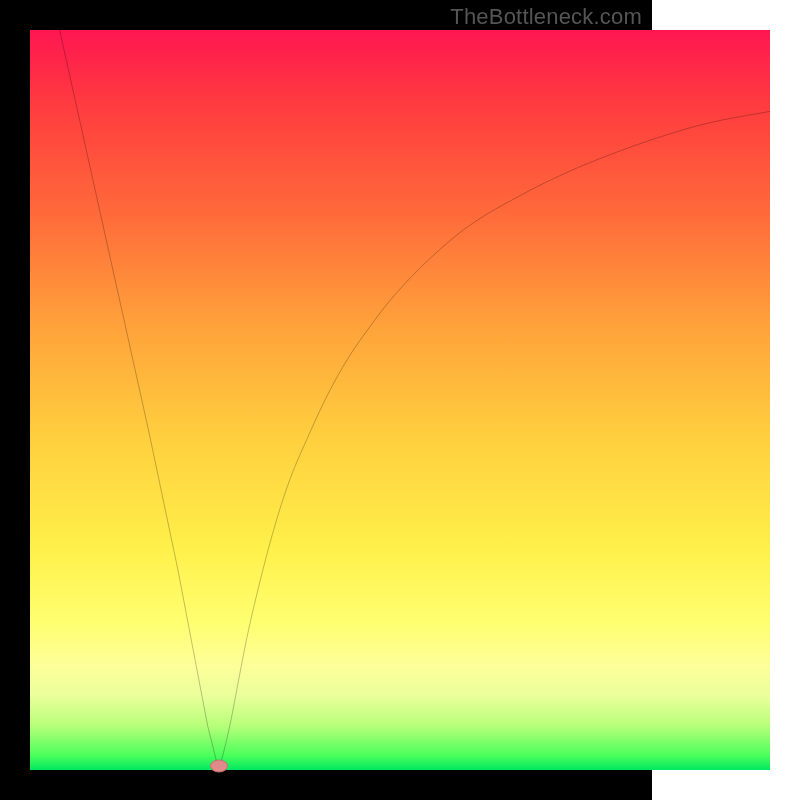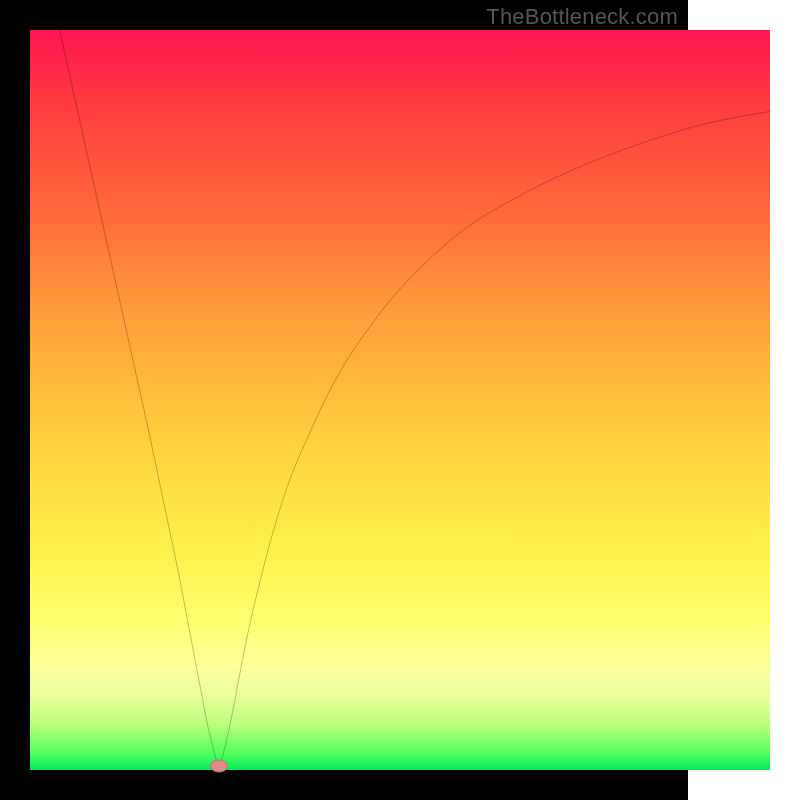--- a/index.html
+++ b/index.html
@@ -8,21 +8,20 @@
     width: 800px;
     height: 800px;
     overflow: hidden;
     font-family: Arial, Helvetica, sans-serif;
   }
   .outer {
     width: 652px;
     height: 800px;
     background: #000;
     position: relative;
-    padding-left: 36px;
   }
   .watermark {
     position: absolute;
     top: 4px;
     right: 10px;
     color: #555;
     font-size: 22px;
     font-family: Arial, sans-serif;
     letter-spacing: 0.2px;
     z-index: 10;

